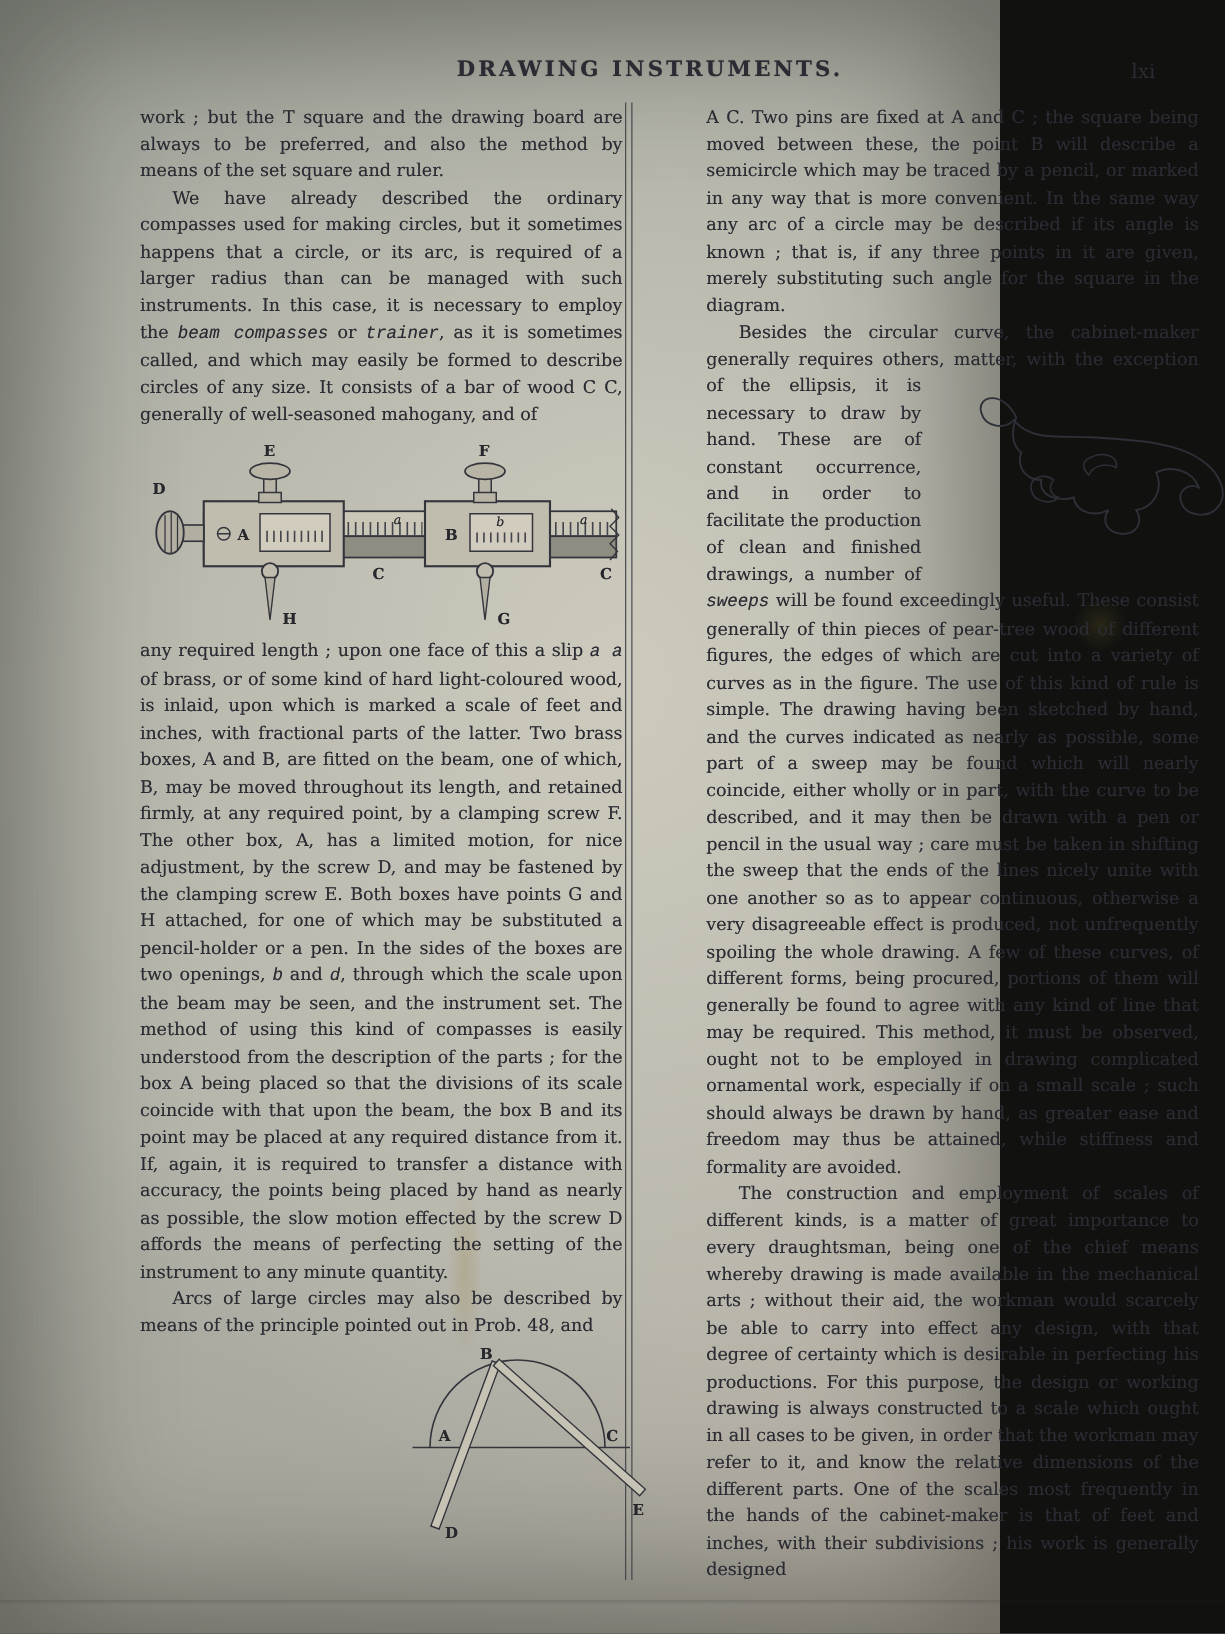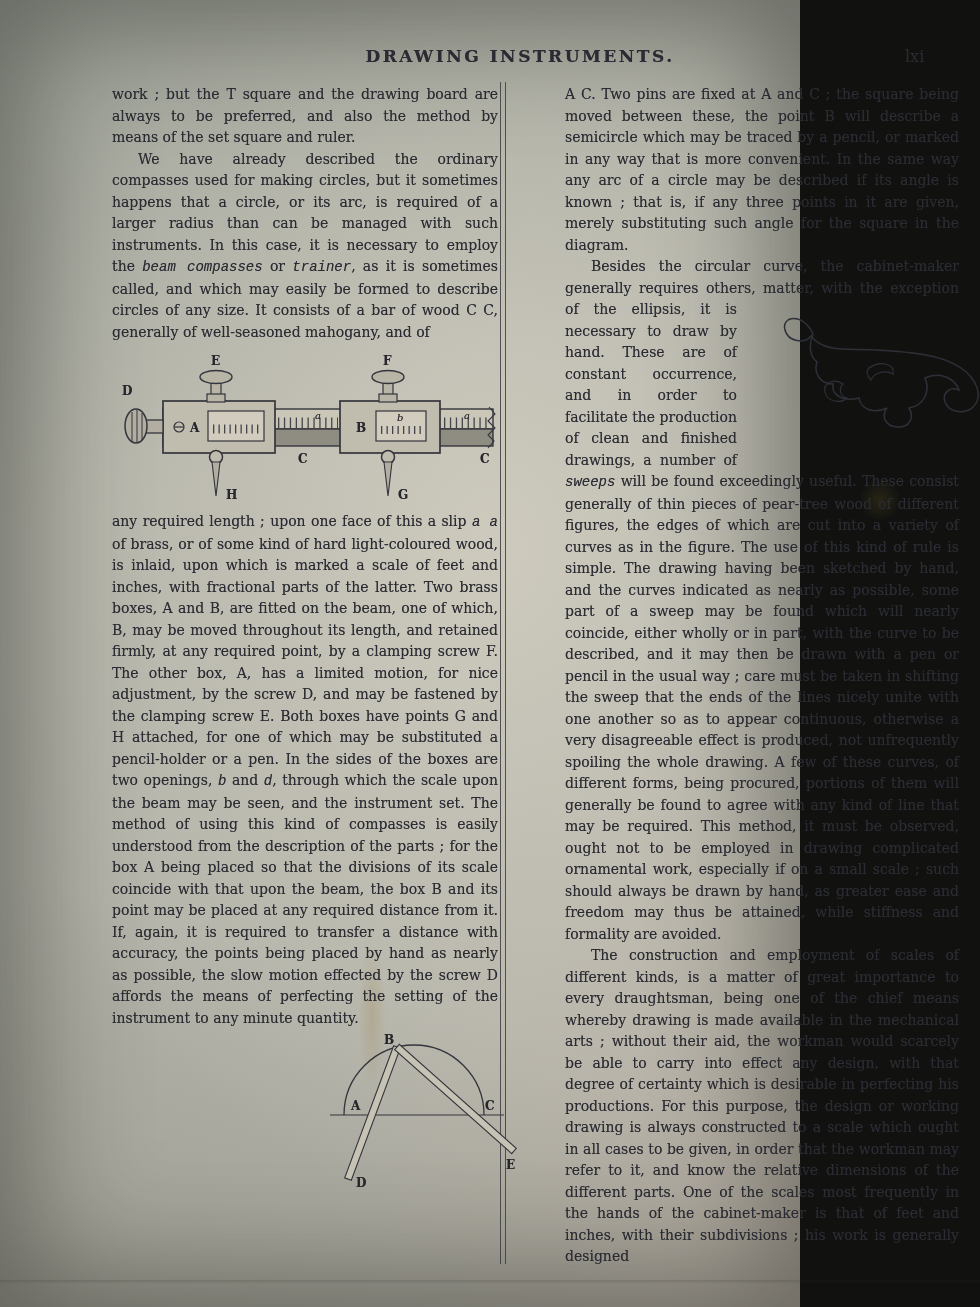--- a/index.html
+++ b/index.html
@@ -136,21 +136,21 @@
         <text class="lbl" x="286" y="146">G</text>
         <text class="lbl-sm" x="203" y="66">a</text>
         <text class="lbl-sm" x="352" y="66">a</text>
         <text class="lbl-sm" x="285" y="68">b</text>
       </svg>
     </div>
 
     <p>any required length&nbsp;; upon one face of this a slip <i>a a</i> of brass, or of some kind of hard light-coloured wood, is inlaid, upon which is marked a scale of feet and inches, with fractional parts of the latter.  Two brass boxes, A and B, are fitted on the beam, one of which, B, may be moved throughout its length, and retained firmly, at any required point, by a clamping screw F.  The other box, A, has a limited motion, for nice adjustment, by the screw D, and may be fastened by the clamping screw E.  Both boxes have points G and H attached, for one of which may be substituted a pencil-holder or a pen.  In the sides of the boxes are two openings, <i>b</i> and <i>d</i>, through which the scale upon the beam may be seen, and the instrument set.  The method of using this kind of compasses is easily understood from the description of the parts&nbsp;; for the box A being placed so that the divisions of its scale coincide with that upon the beam, the box B and its point may be placed at any required distance from it.  If, again, it is required to transfer a distance with accuracy, the points being placed by hand as nearly as possible, the slow motion effected by the screw D affords the means of perfecting the setting of the instrument to any minute quantity.</p>
 
     <p class="indent">
-      <span class="fig-semi"><svg class="fig" width="200" height="160" viewBox="0 0 200 160">
+      <span>Arcs of large circles may also be described by means of the principle pointed out in Prob. 48, and </span><span class="fig-semi"><svg class="fig" width="200" height="160" viewBox="0 0 200 160">
         <line x1="6" y1="84" x2="180" y2="84" stroke="#34353c" stroke-width="1.2"></line>
         <path d="M20,84 A70,70 0 0 1 160,84" fill="none" stroke="#34353c" stroke-width="1.3"></path>
         <polygon points="69.7,14.8 76.3,17.2 27.3,149.2 20.7,146.8" fill="#c6c2b4" stroke="#34353c" stroke-width="1.1"></polygon>
         <polygon points="70.7,18.6 75.3,13.4 192.3,117.4 187.7,122.6" fill="#c6c2b4" stroke="#34353c" stroke-width="1.1"></polygon>
         <text class="lbl" x="60" y="13">B</text>
         <text class="lbl" x="27" y="79">A</text>
         <text class="lbl" x="161" y="79">C</text>
         <text class="lbl" x="32" y="156">D</text>
         <text class="lbl" x="182" y="138">E</text>
       </svg></span>

